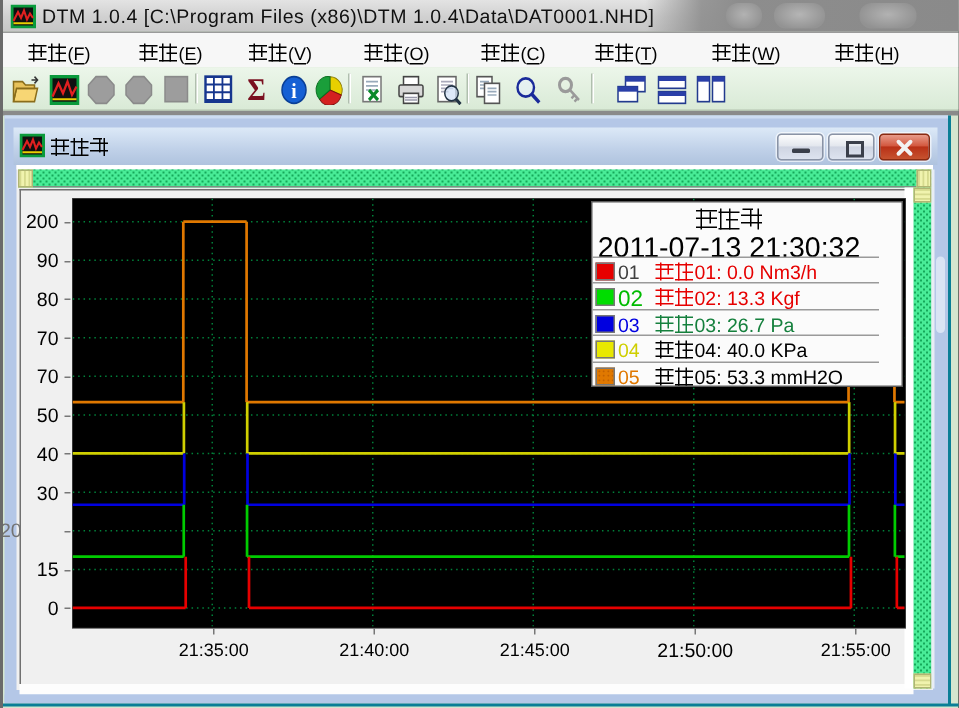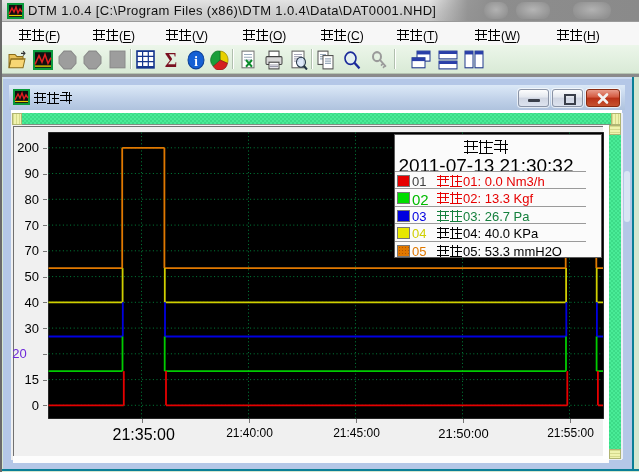--- a/index.html
+++ b/index.html
@@ -219,39 +219,39 @@
     <path d="M0 272.8 H75.3 M117.5 272.8 H518.8000000000001 M549.4 272.8 H554.5" stroke="#e60000" stroke-width="1.8" fill="none"></path>
     <line x1="75.3" y1="272.8" x2="75.3" y2="238.6" stroke="#e60000" stroke-width="1.8"></line>
     <line x1="117.5" y1="272.8" x2="117.5" y2="238.6" stroke="#e60000" stroke-width="1.8"></line>
     <line x1="518.8000000000001" y1="272.8" x2="518.8000000000001" y2="238.6" stroke="#e60000" stroke-width="1.8"></line>
     <line x1="549.4" y1="272.8" x2="549.4" y2="238.6" stroke="#e60000" stroke-width="1.8"></line>
   </svg>
 <div class="abs" style="left:0px;top:397.8px;width:39px;text-align:right;font-size:13px;color:#000;">0</div>
 <div class="abs" style="left:42.5px;top:405px;width:4.5px;height:1px;background:#777;"></div>
 <div class="abs" style="left:0px;top:372.1px;width:39px;text-align:right;font-size:13px;color:#000;">15</div>
 <div class="abs" style="left:42.5px;top:380px;width:4.5px;height:1px;background:#777;"></div>
-<div class="abs" style="left:0px;top:346.3px;width:39px;text-align:center;font-size:13px;color:#6d28d9;">20</div>
+<div class="abs" style="left:0px;top:346.3px;width:39px;text-align:left;font-size:13px;color:#737373;">20</div>
 <div class="abs" style="left:42.5px;top:354px;width:4.5px;height:1px;background:#777;"></div>
 <div class="abs" style="left:0px;top:320.6px;width:39px;text-align:right;font-size:13px;color:#000;">30</div>
 <div class="abs" style="left:42.5px;top:328px;width:4.5px;height:1px;background:#777;"></div>
 <div class="abs" style="left:0px;top:294.8px;width:39px;text-align:right;font-size:13px;color:#000;">40</div>
 <div class="abs" style="left:42.5px;top:302px;width:4.5px;height:1px;background:#777;"></div>
 <div class="abs" style="left:0px;top:269.1px;width:39px;text-align:right;font-size:13px;color:#000;">50</div>
 <div class="abs" style="left:42.5px;top:277px;width:4.5px;height:1px;background:#777;"></div>
 <div class="abs" style="left:0px;top:243.3px;width:39px;text-align:right;font-size:13px;color:#000;">70</div>
 <div class="abs" style="left:42.5px;top:251px;width:4.5px;height:1px;background:#777;"></div>
 <div class="abs" style="left:0px;top:217.6px;width:39px;text-align:right;font-size:13px;color:#000;">70</div>
 <div class="abs" style="left:42.5px;top:225px;width:4.5px;height:1px;background:#777;"></div>
 <div class="abs" style="left:0px;top:191.8px;width:39px;text-align:right;font-size:13px;color:#000;">80</div>
 <div class="abs" style="left:42.5px;top:199px;width:4.5px;height:1px;background:#777;"></div>
 <div class="abs" style="left:0px;top:166.0px;width:39px;text-align:right;font-size:13px;color:#000;">90</div>
 <div class="abs" style="left:42.5px;top:174px;width:4.5px;height:1px;background:#777;"></div>
 <div class="abs" style="left:0px;top:140.3px;width:39px;text-align:right;font-size:13px;color:#000;">200</div>
 <div class="abs" style="left:42.5px;top:148px;width:4.5px;height:1px;background:#777;"></div>
-<div class="abs" style="left:112.5px;top:425.8px;width:60px;text-align:right;font-size:16px;color:#000;">21:35:00</div>
+<div class="abs" style="left:112.5px;top:425.8px;width:60px;text-align:center;font-size:12px;color:#000;">21:35:00</div>
 <div class="abs" style="left:141.5px;top:418.5px;width:1px;height:4px;background:#777;"></div>
 <div class="abs" style="left:219.5px;top:425.8px;width:60px;text-align:center;font-size:12px;color:#000;">21:40:00</div>
 <div class="abs" style="left:248.5px;top:418.5px;width:1px;height:4px;background:#777;"></div>
 <div class="abs" style="left:326.5px;top:425.8px;width:60px;text-align:center;font-size:12px;color:#000;">21:45:00</div>
 <div class="abs" style="left:355.5px;top:418.5px;width:1px;height:4px;background:#777;"></div>
 <div class="abs" style="left:433.5px;top:425.8px;width:60px;text-align:center;font-size:13px;color:#000;">21:50:00</div>
 <div class="abs" style="left:462.5px;top:418.5px;width:1px;height:4px;background:#777;"></div>
 <div class="abs" style="left:540.5px;top:425.8px;width:60px;text-align:center;font-size:12px;color:#000;">21:55:00</div>
 <div class="abs" style="left:569.5px;top:418.5px;width:1px;height:4px;background:#777;"></div>
 <div class="abs" style="left:394px;top:134px;width:208px;height:124px;background:#fbfbfb;border:1px solid #5a5a5a;box-sizing:border-box;"></div>

